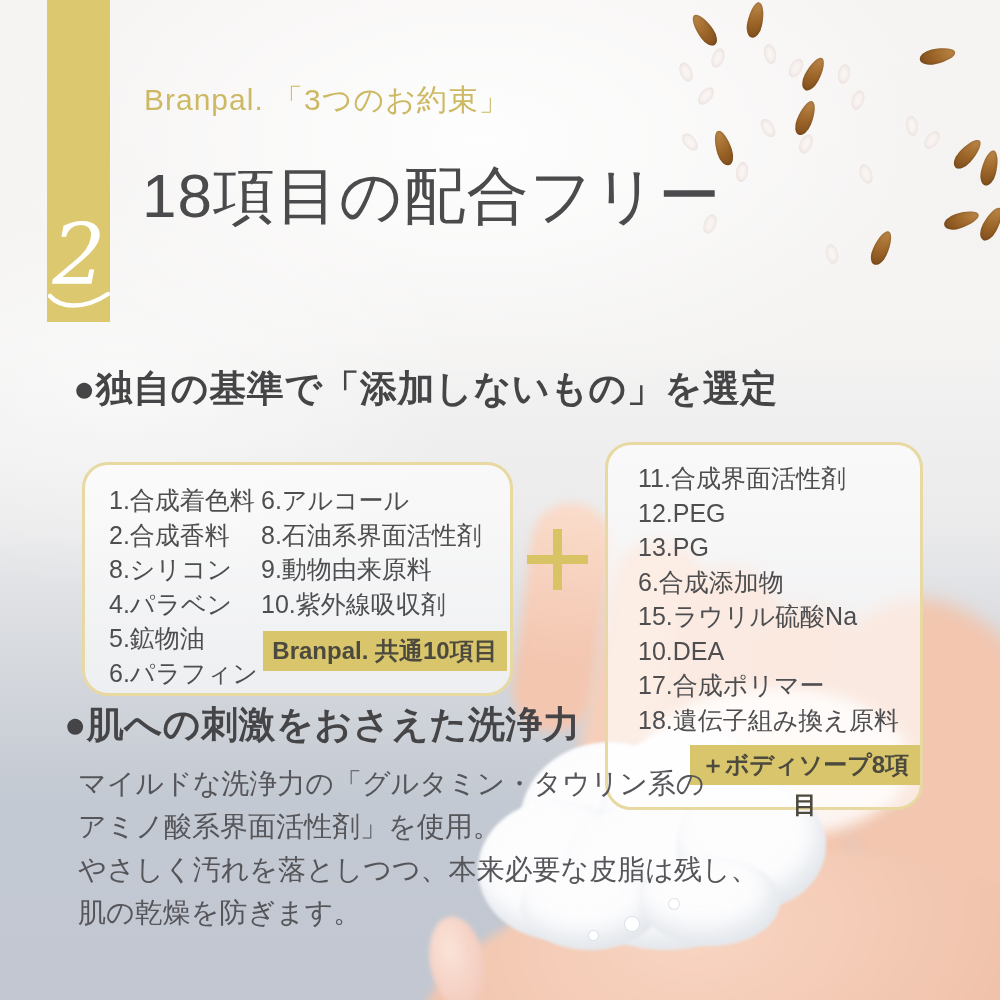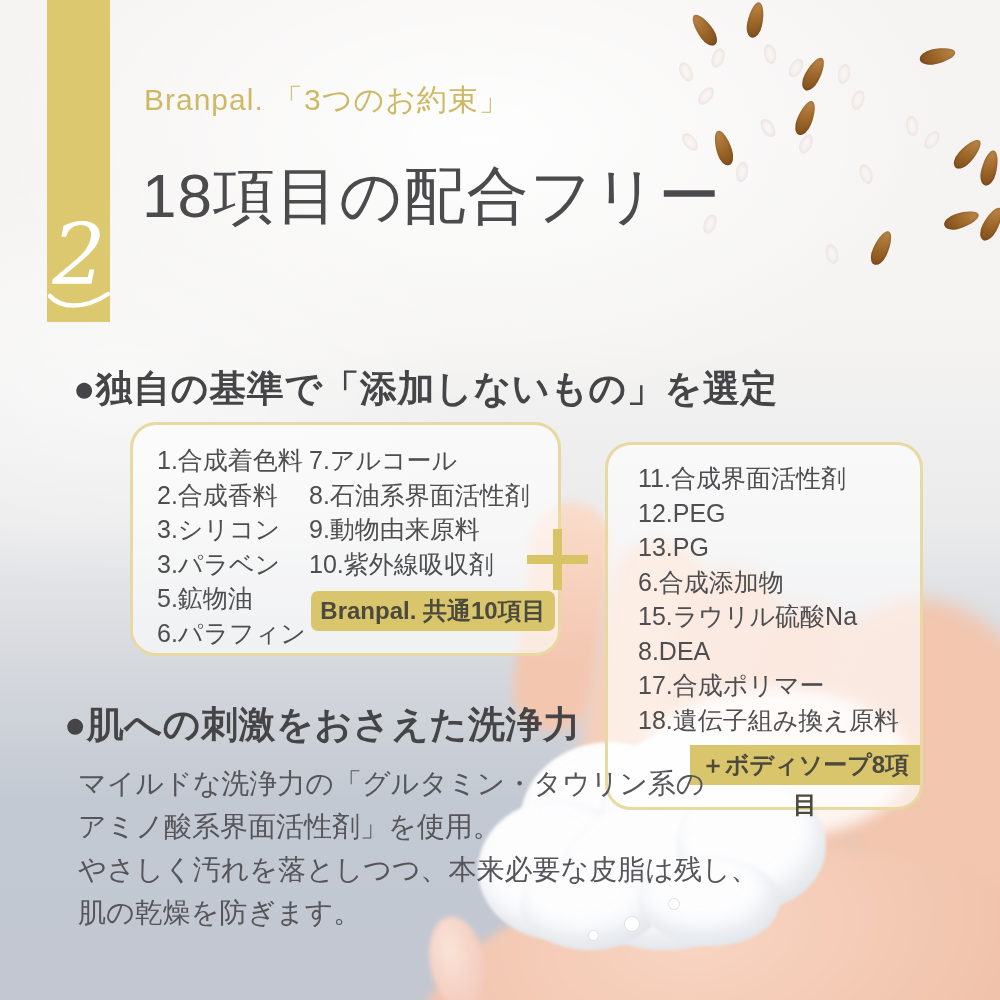--- a/index.html
+++ b/index.html
@@ -46,30 +46,30 @@
   .title{left:142px;top:148px;font-size:62px;line-height:95px;font-weight:500;
     letter-spacing:1px;color:#4b4b4d;z-index:5;white-space:nowrap;}
   
   .sec-head{font-size:37px;font-weight:700;color:#454547;letter-spacing:.5px;z-index:5;white-space:nowrap;text-align:center;}
   .sec1{left:73px;top:364px;}
   .sec2{left:64px;top:700px;}
   .body-text{left:78px;top:762px;font-size:28px;line-height:43px;color:#55555a;
     white-space:pre-line;z-index:5;}
   
   .box{border:3px solid #e7d9a1;border-radius:26px;background:rgba(255,255,255,.62);z-index:4;}
-  .box-left{left:82px;top:422px;width:425px;height:228px;margin-left:48px;}
+  .box-left{left:82px;top:462px;width:425px;height:228px;}
   .box-right{left:605px;top:442px;width:312px;height:362px;}
   .list{position:absolute;font-size:25px;line-height:34.5px;font-weight:500;color:#4e4e50;white-space:nowrap;}
   .list .li{height:34.5px;}
   .col1{left:24px;top:18px;}
   .col2{left:176px;top:18px;}
   .col-right{left:30px;top:16px;}
   .badge{position:absolute;background:#d9c56b;color:#4c4a3e;font-size:24px;font-weight:700;
     text-align:center;line-height:40px;height:40px;z-index:5;}
-  .badge-left{left:178px;right:3px;top:166px;border-radius:7px;}
+  .badge-left{left:178px;right:3px;top:166px;}
   .badge-right{left:82px;right:0px;top:300px;}
   
   .plus{left:527px;top:529px;width:61px;height:61px;z-index:4;}
   .plus::before{content:"";position:absolute;left:0;top:26px;width:61px;height:9px;background:#d8c365;}
   .plus::after{content:"";position:absolute;left:26px;top:0;width:9px;height:61px;background:#d8c365;}
 </style>
 </head>
 <body>
 
 <div class="stage">
@@ -133,48 +133,48 @@
     <div>18項目の配合フリー</div>
   </div>
 
   <div class="abs sec-head sec1">●独自の基準で「添加しないもの」を選定</div>
 
   <div class="abs box box-left">
     <div class="list col1">
 
     <div class="li">1.合成着色料</div>
         <div class="li">2.合成香料</div>
-        <div class="li">3.シリコン</div>
-        <div class="li">3.パラベン</div>
+        <div class="li">8.シリコン</div>
+        <div class="li">4.パラベン</div>
         <div class="li">5.鉱物油</div>
         <div class="li">6.パラフィン</div>
       </div>
     <div class="list col2">
 
-    <div class="li">7.アルコール</div>
+    <div class="li">6.アルコール</div>
         <div class="li">8.石油系界面活性剤</div>
         <div class="li">9.動物由来原料</div>
         <div class="li">10.紫外線吸収剤</div>
       </div>
     <div class="badge badge-left">Branpal. 共通10項目</div>
   </div>
 
   <div class="abs plus">
     
   </div>
 
   <div class="abs box box-right">
     <div class="list col-right">
 
     <div class="li">11.合成界面活性剤</div>
         <div class="li">12.PEG</div>
         <div class="li">13.PG</div>
         <div class="li">6.合成添加物</div>
         <div class="li">15.ラウリル硫酸Na</div>
-        <div class="li">8.DEA</div>
+        <div class="li">10.DEA</div>
         <div class="li">17.合成ポリマー</div>
         <div class="li">18.遺伝子組み換え原料</div>
       </div>
     <div class="badge badge-right">＋ボディソープ8項目</div>
   </div>
 
   <div class="abs body-text">マイルドな洗浄力の「グルタミン・タウリン系の
 アミノ酸系界面活性剤」を使用。
 やさしく汚れを落としつつ、本来必要な皮脂は残し、
 肌の乾燥を防ぎます。</div>

